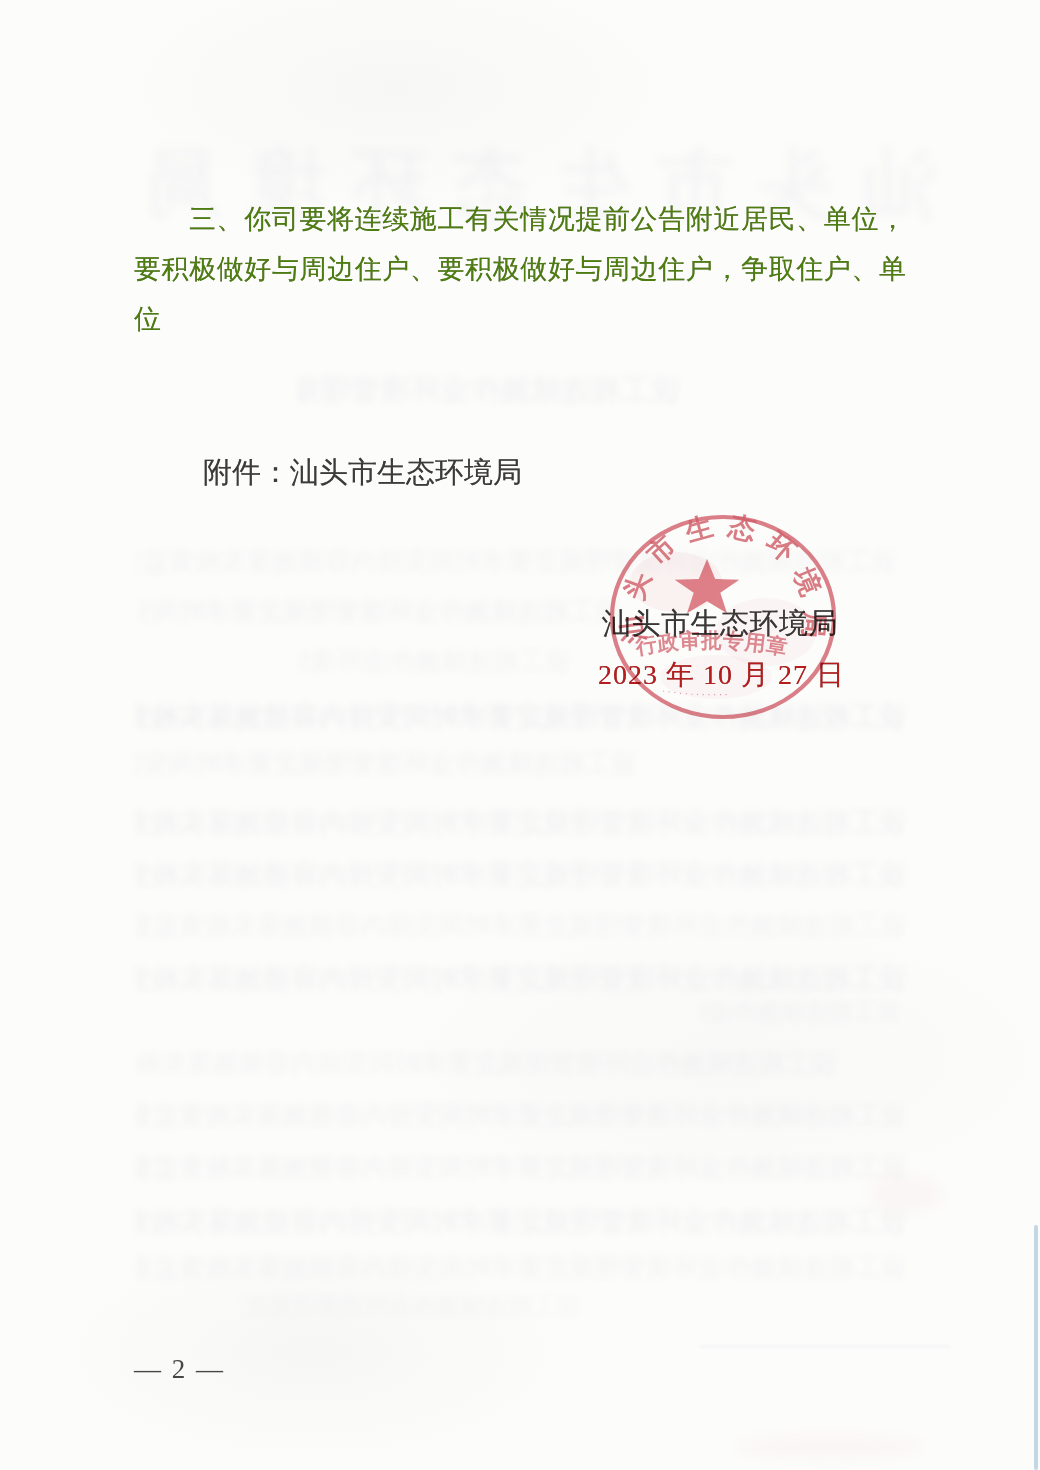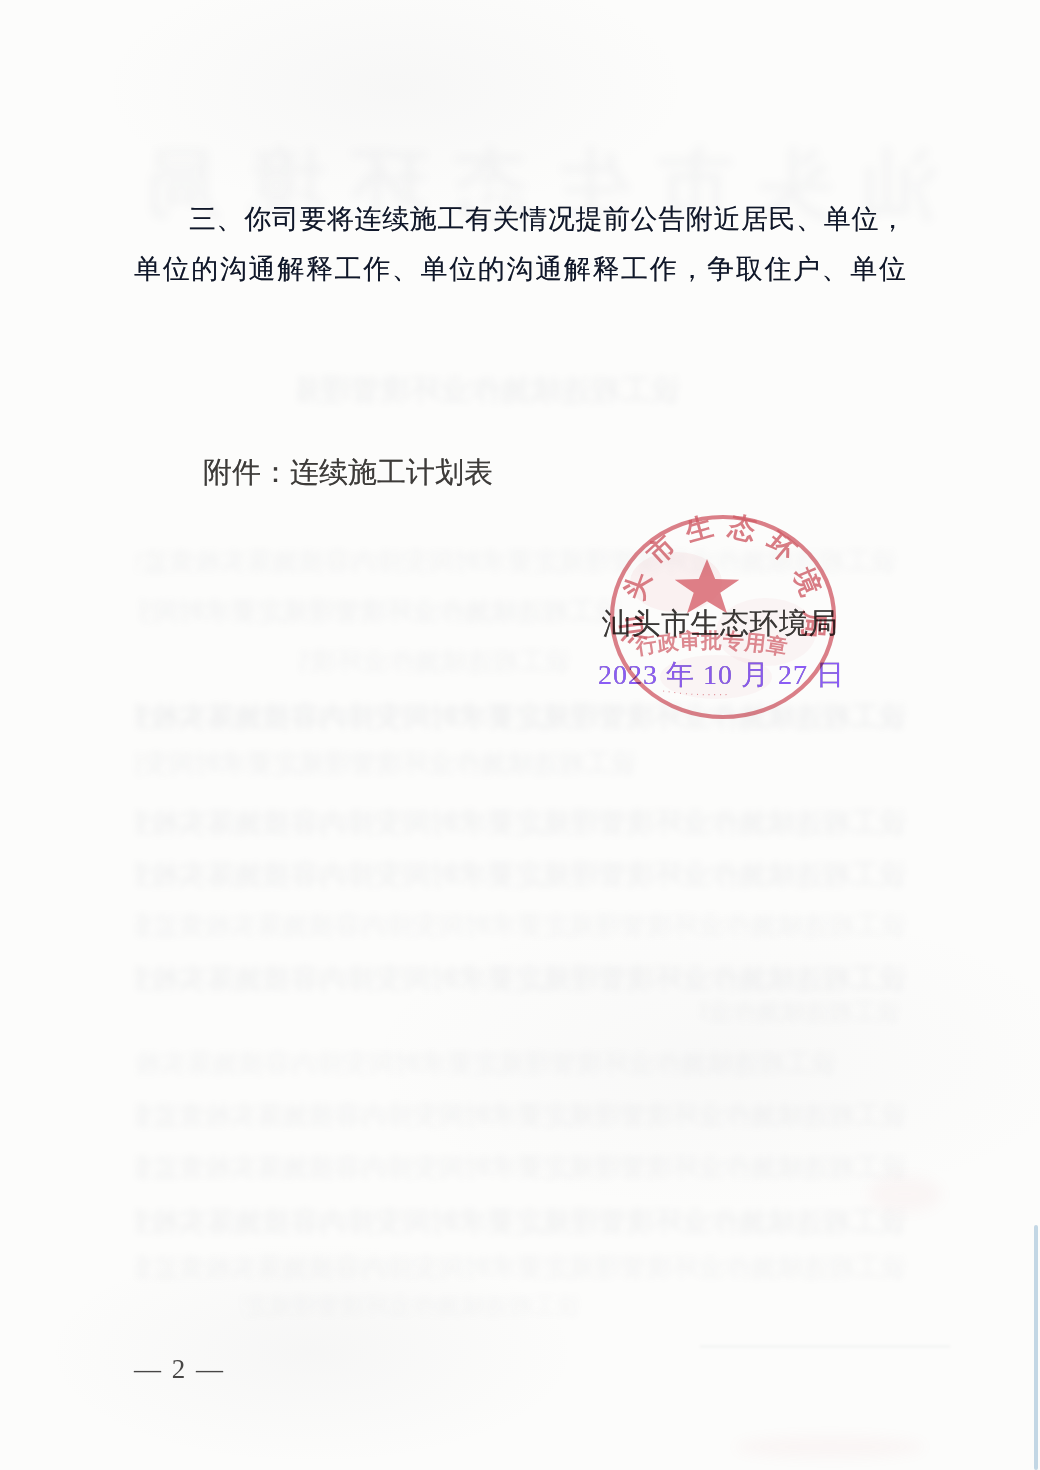--- a/index.html
+++ b/index.html
@@ -35,21 +35,21 @@
     color:#858a96;
     font-weight:700;
     transform:scaleX(-1);
     filter:blur(3px);
     white-space:nowrap;overflow:hidden;
   }
 
   
   .body-text{
     position:absolute;left:134px;top:194px;width:772px;
-    font-size:27px;line-height:50px;color:#0f172a;
+    font-size:27px;line-height:50px;color:#4d7c0f;
     text-shadow:0 0 0.6px rgba(60,58,56,0.55);
   }
   .para-line{width:100%;}
   .para-line.just{text-align:justify;text-align-last:justify;}
   .para-line.indent{box-sizing:border-box;padding-left:55px;}
 
   .attachment{
     position:absolute;left:203px;top:452px;
     font-size:29px;line-height:40px;color:#3d3b39;
     text-shadow:0 0 0.6px rgba(60,58,56,0.55);
@@ -58,21 +58,21 @@
 
   .agency{
     position:absolute;left:602px;top:605px;
     font-size:29px;line-height:36px;color:#3a3836;
     letter-spacing:0.5px;white-space:nowrap;
     text-shadow:0 0 0.6px rgba(55,53,51,0.6);
     z-index:3;
   }
   .sig-date{
     position:absolute;left:598px;top:657px;
-    font-size:28px;line-height:36px;color:#8b5cf6;
+    font-size:28px;line-height:36px;color:#b91c1c;
     letter-spacing:1px;white-space:nowrap;
     text-shadow:0 0 0.6px rgba(55,53,51,0.6);
     z-index:3;
   }
 
   
   .seal{
     position:absolute;left:606px;top:512px;width:238px;height:214px;
     z-index:4;mix-blend-mode:multiply;opacity:0.92;
   }
@@ -119,24 +119,24 @@
       <div class="ghost-line" style="left: 136px; top: 1098px; width: 770px; font-size: 26px; opacity: 0.06;">设工程连续施作业环境管理规定要求时间安排内容措施落实检查监督部门单位报告制度保障噪声污染防治建筑期间居民区周边住户公告提前告知相关情况说明审批监测标准限值执行</div>
       <div class="ghost-line" style="left: 136px; top: 1150px; width: 770px; font-size: 26px; opacity: 0.06;">设工程连续施作业环境管理规定要求时间安排内容措施落实检查监督部门单位报告制度保障噪声污染防治建筑期间居民区周边住户公告提前告知相关情况说明审批监测标准限值执行</div>
       <div class="ghost-line" style="left: 136px; top: 1203px; width: 770px; font-size: 28px; opacity: 0.07;">设工程连续施作业环境管理规定要求时间安排内容措施落实检查监督部门单位报告制度保障噪声污染防治建筑期间居民区周边住户公告提前告知相关情况说明审批监测标准限值执行</div>
       <div class="ghost-line" style="left: 136px; top: 1250px; width: 770px; font-size: 26px; opacity: 0.05;">设工程连续施作业环境管理规定要求时间安排内容措施落实检查监督部门单位报告制度保障噪声污染防治建筑期间居民区周边住户公告提前告知相关情况说明审批监测标准限值执行</div>
       <div class="ghost-line" style="left: 240px; top: 1290px; width: 340px; font-size: 24px; opacity: 0.04;">设工程连续施作业环境管理规定要求时间安排内容措施落实检查监督部门单位报告制度保障噪声污染防治建筑期间居民区周边住户公告提前告知相关情况说明审批监测标准限值执行</div>
     </div>
 
   <div class="body-text">
 
   <div class="para-line indent just">三、你司要将连续施工有关情况提前公告附近居民、单位，</div>
-      <div class="para-line just">单位的沟通解释工作、单位的沟通解释工作，争取住户、单位</div>
+      <div class="para-line just">要积极做好与周边住户、要积极做好与周边住户，争取住户、单位</div>
     </div>
 
-  <div class="attachment">附件：连续施工计划表</div>
+  <div class="attachment">附件：汕头市生态环境局</div>
 
   <div class="agency">汕头市生态环境局</div>
   <div class="sig-date">2023 年 10 月 27 日</div>
 
   <svg class="seal" viewBox="0 0 238 214" xmlns="http://www.w3.org/2000/svg">
 
     <ellipse cx="70" cy="70" rx="46" ry="30" fill="#e08e98" opacity="0.10"></ellipse>
     <ellipse cx="160" cy="120" rx="50" ry="34" fill="#e08e98" opacity="0.08"></ellipse>
     <ellipse cx="110" cy="165" rx="56" ry="22" fill="#e08e98" opacity="0.08"></ellipse>
 

